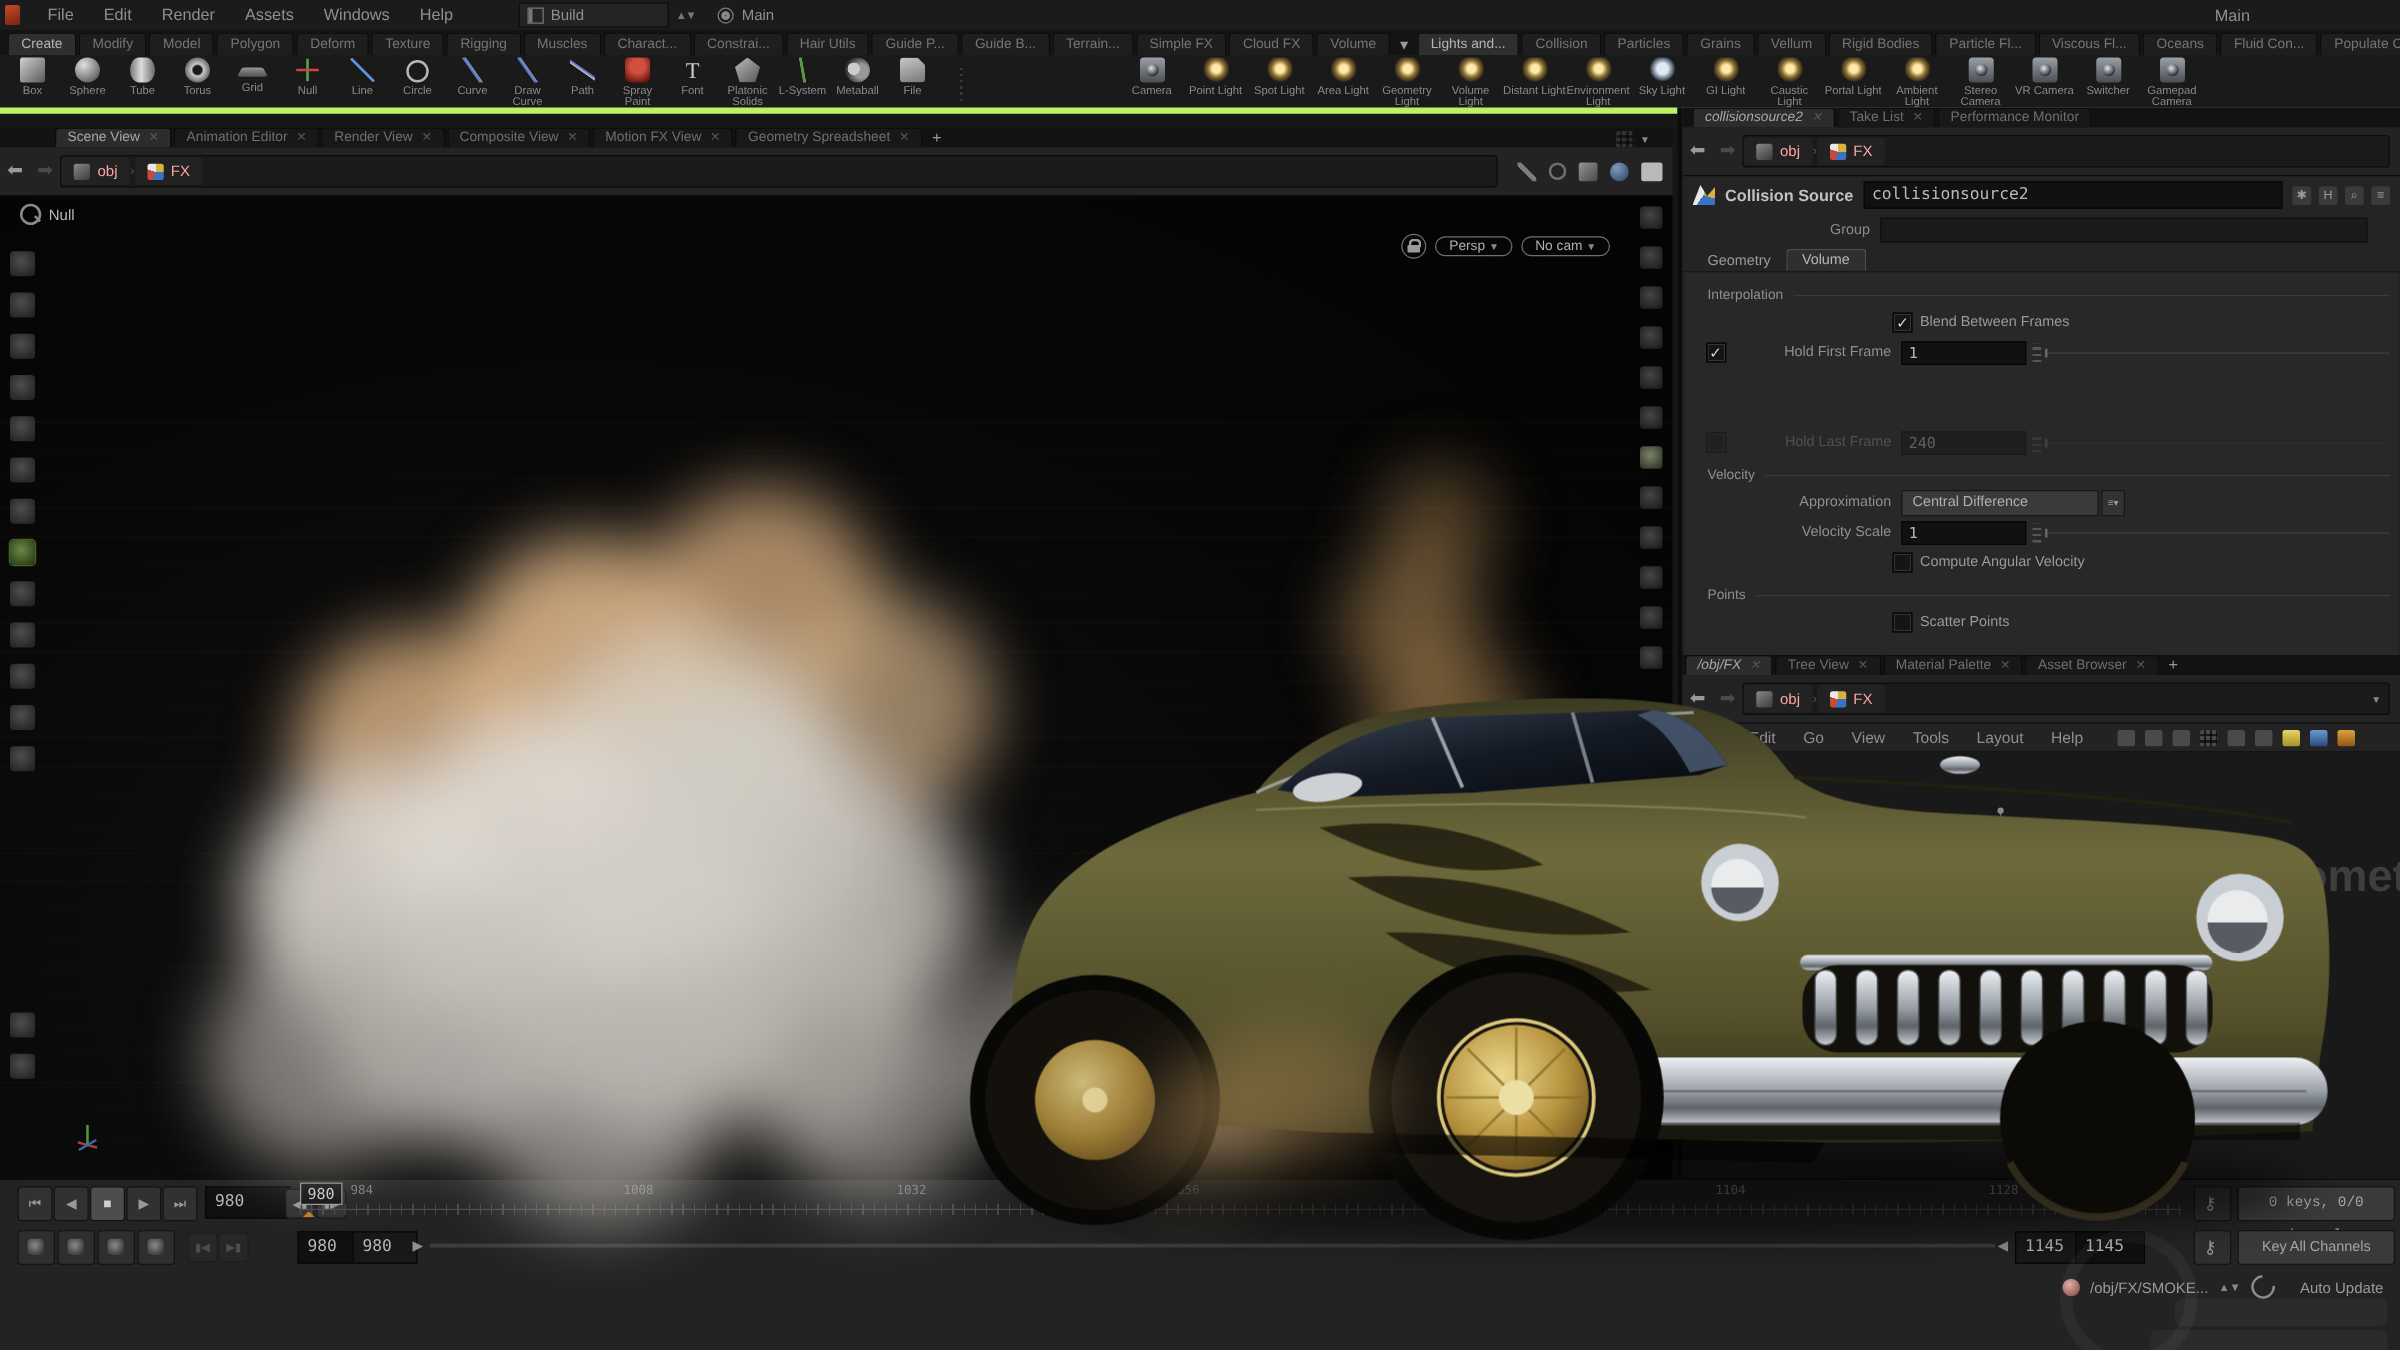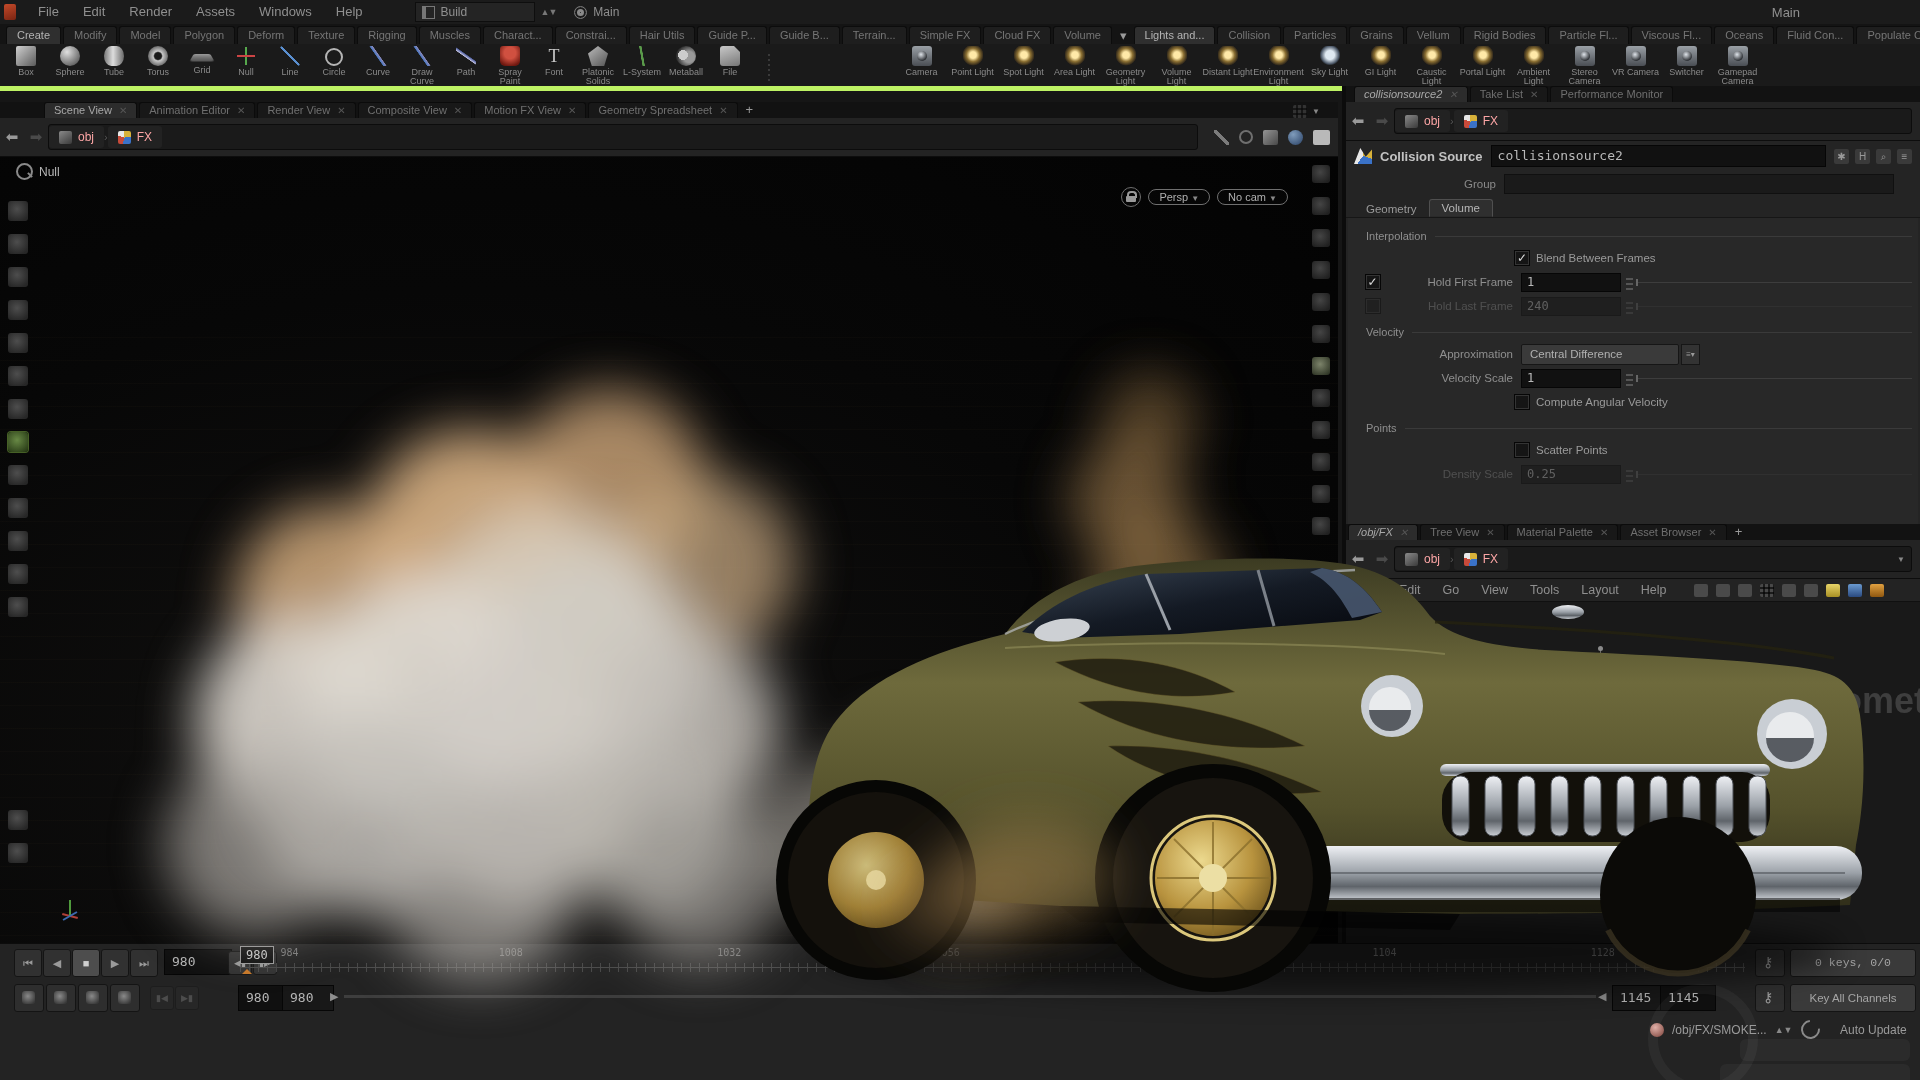--- a/index.html
+++ b/index.html
@@ -135,21 +135,21 @@
   .cbcol{width:17px;margin-left:16px;display:flex;justify-content:center;}
   .cb{width:14px;height:14px;background:#151515;border:1px solid #060606;box-shadow:inset 0 0 0 1px #343434;color:#d8d8d8;font-size:12px;line-height:14px;text-align:center;}
   .cb.on::after{content:"✓";}
   .plabel{width:132px;text-align:right;color:#8f8f8f;margin-right:8px;font-size:11.5px;white-space:nowrap;}
   .pfield{width:88px;height:17px;background:#111;border:1px solid #060606;color:#b9b9b9;font-family:"DejaVu Sans Mono",monospace;font-size:12px;line-height:17px;padding:0 5px;}
   .ladder{width:7px;height:15px;margin:0 3px 0 5px;background:repeating-linear-gradient(0deg,#555 0 2px,transparent 2px 5px);}
   .ptrack{flex:1;height:1px;background:#3d3d3d;margin-right:6px;position:relative;}
   .ptrack::before{content:"";position:absolute;left:0;top:-3px;width:2px;height:7px;background:#666;}
   .ddl{width:140px;height:19px;background:#3a3a3a;border:1px solid #161616;border-radius:2px;color:#b0b0b0;font-size:11.5px;line-height:19px;padding:0 8px;white-space:nowrap;overflow:hidden;}
   .ddlbtn{width:17px;height:19px;background:#333;border:1px solid #161616;margin-left:2px;color:#9a9a9a;font-size:8px;text-align:center;line-height:19px;}
-  .dis{opacity:.38;}
+  .dis{opacity:.38;margin-top:48px;}
   .chk-label{color:#9a9a9a;font-size:11.5px;margin-left:6px;white-space:nowrap;}
 
   
   .net-pane{position:absolute;left:0;top:438px;width:574px;height:419px;background:#1c1c1c;overflow:hidden;}
   .net-menubar{height:22px;background:#232323;border-bottom:1px solid #101010;display:flex;align-items:center;padding-left:42px;gap:2px;}
   .nmenu{padding:0 11px;color:#8f8f8f;font-size:12.5px;}
   .nm-ics{display:flex;gap:8px;margin-left:14px;align-items:center;}
   .nmic{width:14px;height:13px;border-radius:2px;background:#4a4a4a;}
   .nmic.yellow{background:linear-gradient(#e8d468,#a89024);}
   .nmic.blue{background:linear-gradient(#6a9ad0,#2a4a80);}

